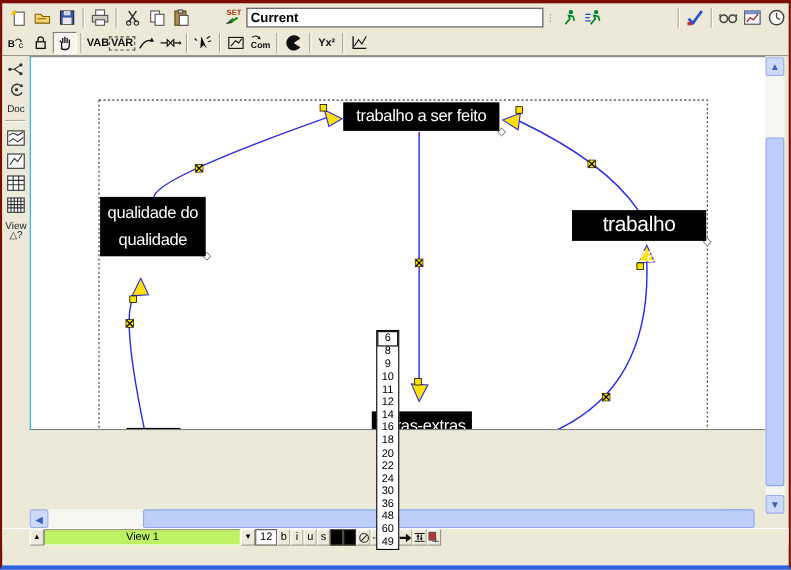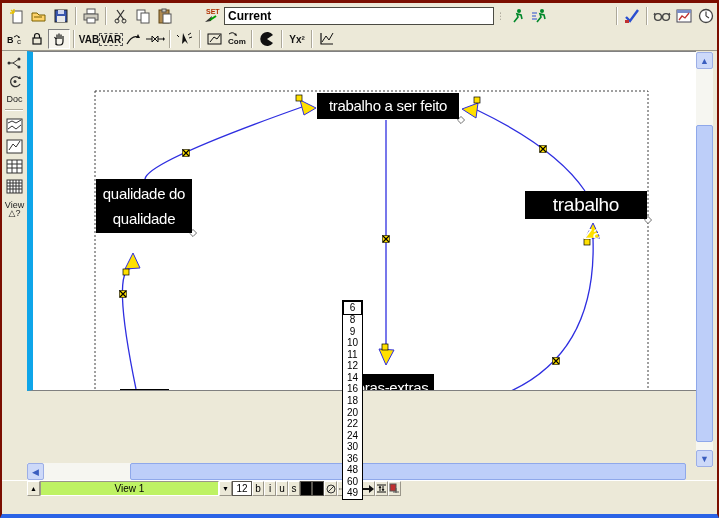--- a/index.html
+++ b/index.html
@@ -21,21 +21,21 @@
   .txttool{font-size:10px;font-weight:bold;color:#111;line-height:9px;text-align:left;}
   .currentfield{width:270px;height:18px;background:#fff;border:1px solid #4b4b43;
      font-size:12px;font-weight:bold;color:#000;padding:0 3px;line-height:16px;margin-left:2px;}
   
   .main{position:relative;height:429px;}
   .sidebar{position:absolute;left:0;top:0;width:25px;height:429px;background:#ece9d8;}
   .sideitem{position:absolute;left:3px;width:19px;height:17px;display:flex;align-items:center;justify-content:center;}
   .sidesep{position:absolute;left:3px;width:18px;border-top:1px solid #aca899;border-bottom:1px solid #fff;}
   .sidetext{font-size:9px;color:#222;line-height:8px;text-align:center;}
   .canvas{position:absolute;left:25px;top:0;width:669px;height:340px;background:#fff;
-     border-left:6px solid #0ea5e9;border-top:1px solid #808080;border-bottom:1px solid #808080;overflow:hidden;text-decoration:underline;}
+     border-left:1px solid #0ea5e9;border-top:1px solid #808080;border-bottom:1px solid #808080;overflow:hidden;text-decoration:underline;}
   .canvas svg{position:absolute;left:0;top:0;}
   .node{position:absolute;background:#000;color:#fff;text-align:center;letter-spacing:-0.3px;cursor:default;}
   
   .hscroll{position:absolute;left:25px;bottom:0;width:649px;height:17px;background:#f6f6f1;display:flex;}
   .vscroll{position:absolute;right:4px;top:1px;width:17px;height:415px;background:#f6f6f1;}
   .sbtnbox{width:17px;height:17px;background:#cdd9f9;border:1px solid #9caee6;border-radius:2px;
      color:#3b5ebf;font-size:9px;display:flex;align-items:center;justify-content:center;flex:0 0 auto;}
   .hthumb{position:absolute;left:86px;top:0;width:556px;height:17px;background:#bdcef9;border:1px solid #8fa8ea;border-radius:2px;}
   .vthumb{position:absolute;left:0;top:73px;width:17px;height:317px;background:#bdcef9;border:1px solid #8fa8ea;border-radius:2px;}
   .vbtn-top{position:absolute;top:0;left:0;}

